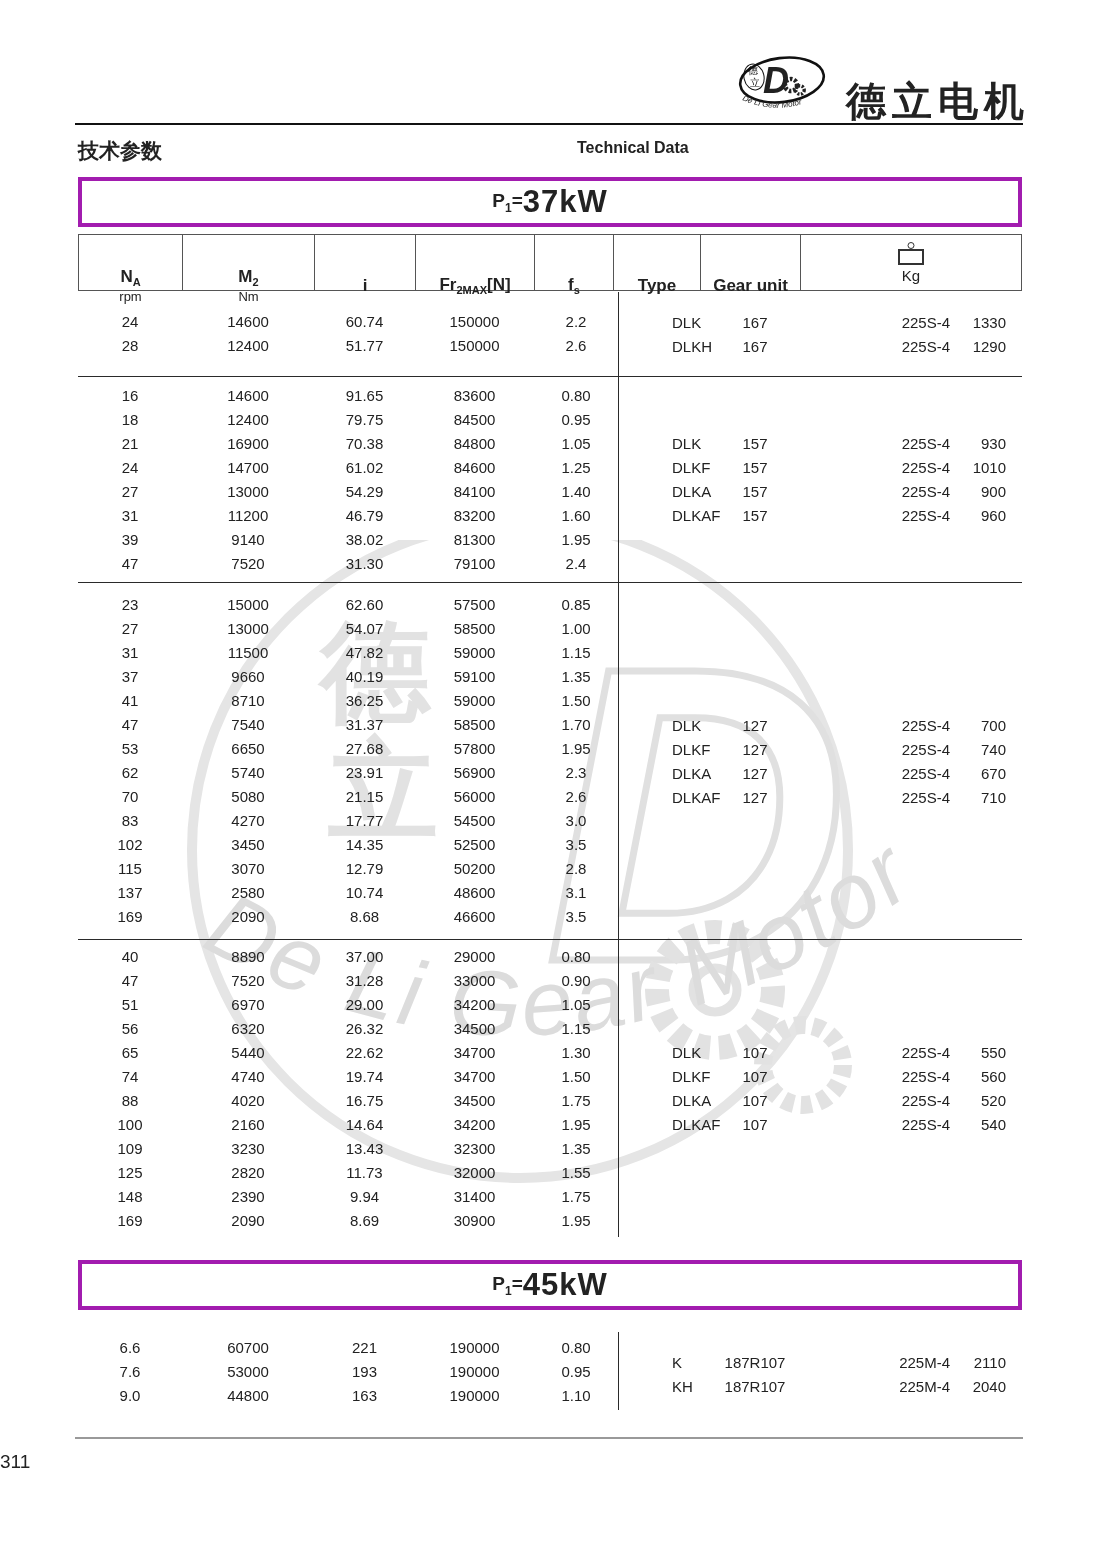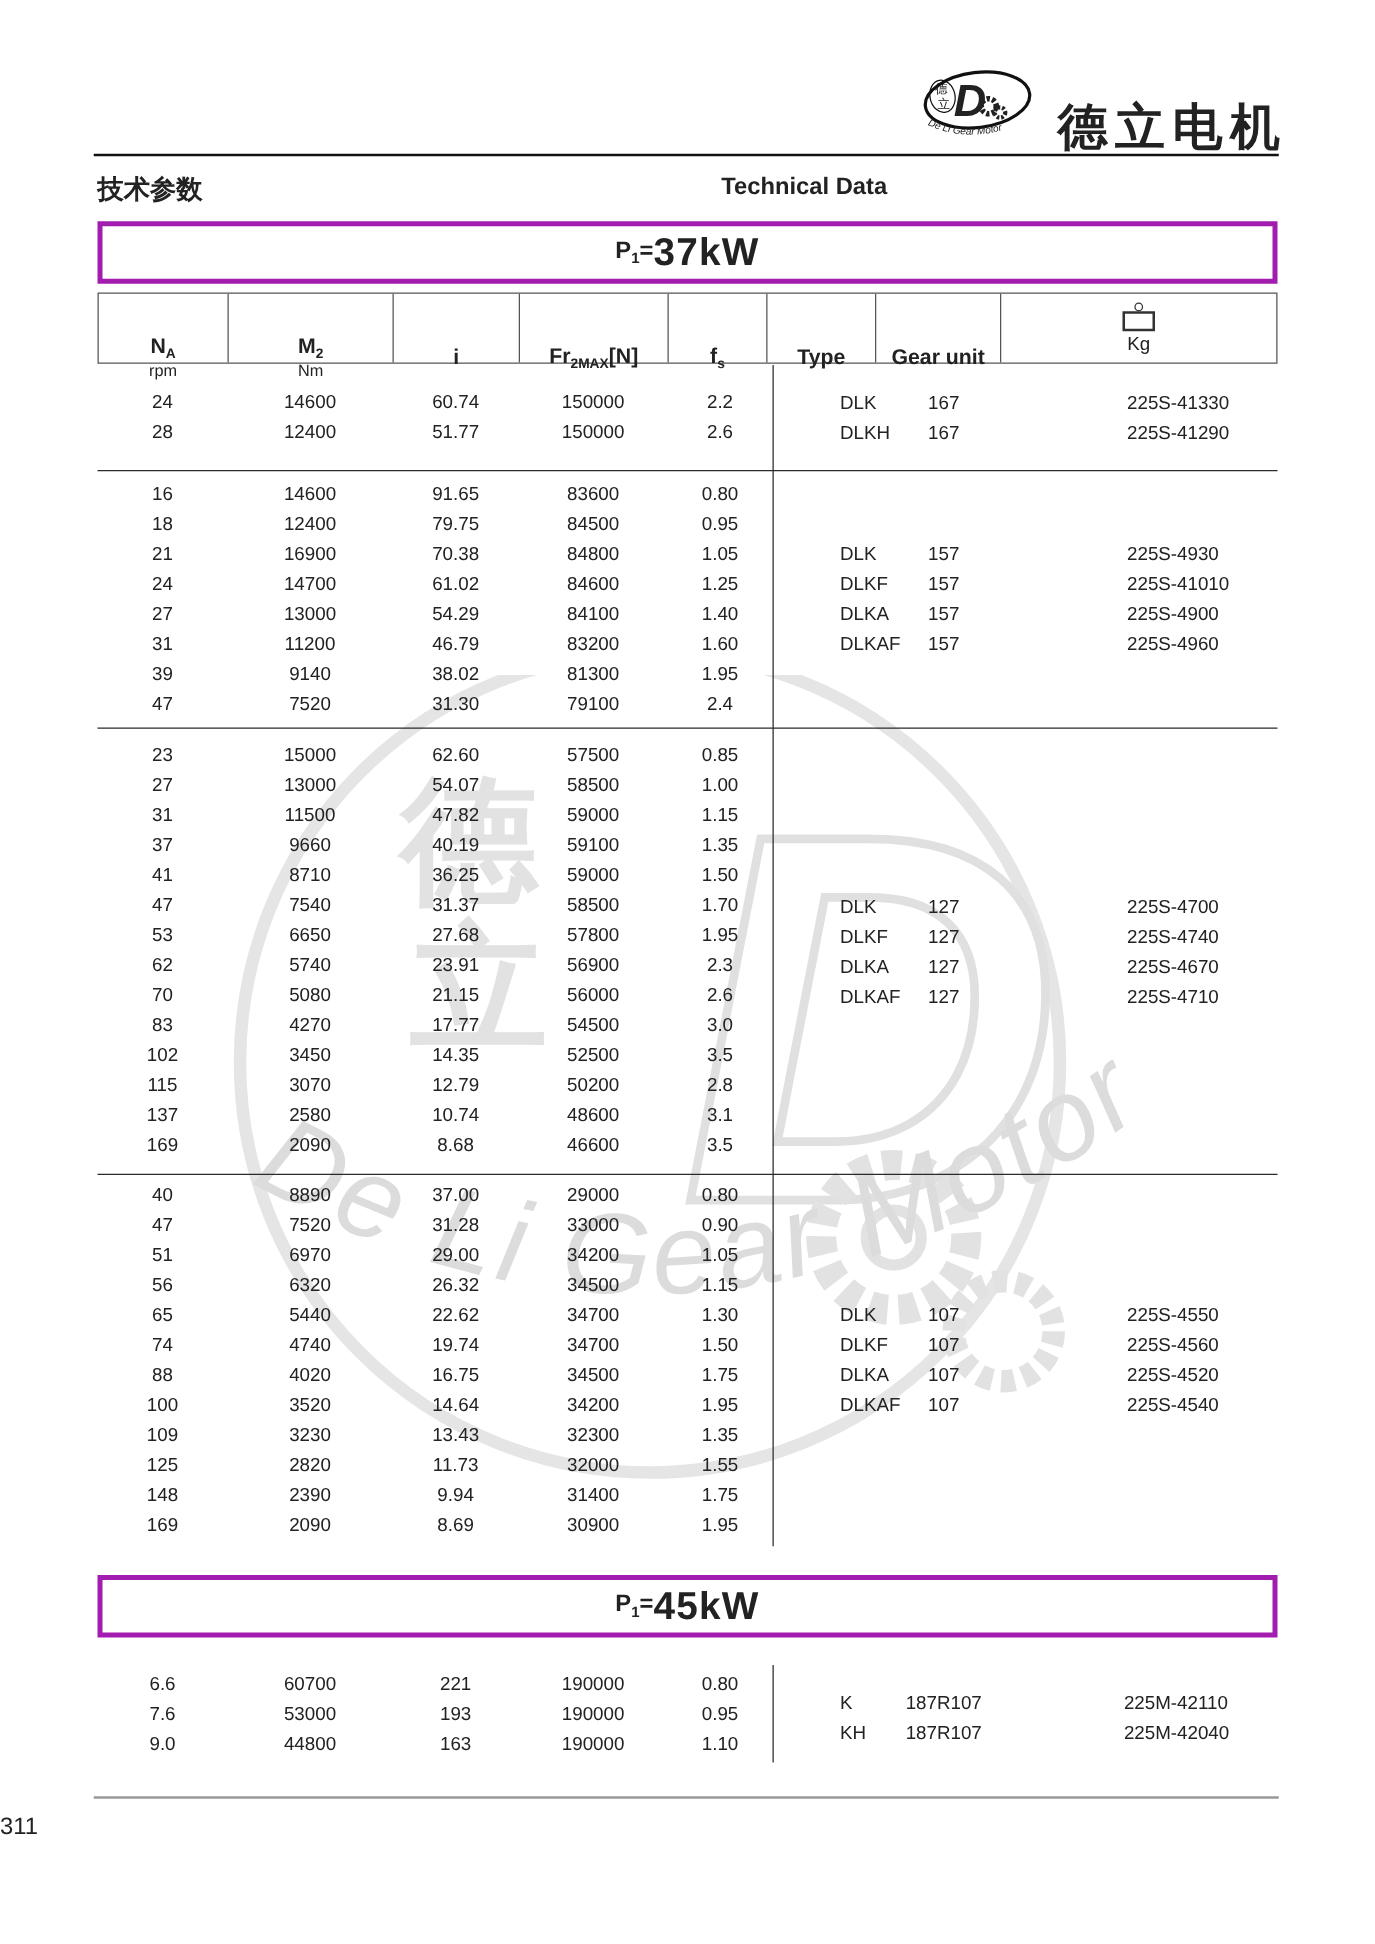--- a/index.html
+++ b/index.html
@@ -11,21 +11,21 @@
   
   #watermark { position:absolute; left:115px; top:540px; width:820px; height:670px; z-index:0; }
 
   
   #emblem { left:734px; top:52px; width:100px; height:74px; }
   #brand  { left:846px; top:74px; font-size:40px; font-weight:bold; letter-spacing:6px;
             font-family:"DejaVu Serif", serif; white-space:nowrap; }
   #top-rule { left:75px; top:123px; width:948px; height:2px; background:#111; }
 
   #sec-cn { left:78px;  top:137px; font-size:21px; font-weight:bold; }
-  #sec-en { left:577px; top:139px; font-size:19px; font-weight:bold; }
+  #sec-en { left:577px; top:139px; font-size:16px; font-weight:bold; }
 
   
   .title-box { left:78px; width:944px; height:50px; border:4px solid #a21caf;
                display:flex; align-items:center; justify-content:center; background:#fff; }
   #title-1 { top:177px; }
   #title-2 { top:1260px; }
   .tp { font-size:19px; font-weight:bold; letter-spacing:0px; }
   .tp sub { font-size:12px; font-weight:bold; }
   .tb { font-size:31px; font-weight:bold; letter-spacing:1px; }
 
@@ -57,21 +57,21 @@
   .left-rows { height:100%; width:540px; display:flex; flex-direction:column; justify-content:center; }
   .lrow { height:24px; display:flex; flex:none; }
   .lc { line-height:24px; font-size:15px; text-align:center; }
   .lc1{width:104px}.lc2{width:132px}.lc3{width:101px}.lc4{width:119px}.lc5{width:84px}
   .right-rows { position:absolute; left:540px; width:404px; }
   .rrow { height:24px; display:flex; }
   .rc { line-height:24px; font-size:15px; }
   .rc1{width:87px; padding-left:54px;}
   .rc2{width:100px; text-align:center;}
   .rc3{width:145px; text-align:right;}
-  .rc4{width:72px; padding-right:16px;}
+  .rc4{width:72px; text-align:right; padding-right:16px;}
 
   
   #footer-rule { left:75px; top:1437px; width:948px; height:2px; background:#999; }
   #page-num { left:0; top:1451px; width:1100px; text-align:left; font-size:19px; }
 
   svg text { font-family:"Liberation Sans", sans-serif; }
 </style>
 </head>
 <body>
 
@@ -442,21 +442,21 @@
           </div>
           <div class="lrow">
             <div class="lc lc1">88</div>
             <div class="lc lc2">4020</div>
             <div class="lc lc3">16.75</div>
             <div class="lc lc4">34500</div>
             <div class="lc lc5">1.75</div>
           </div>
           <div class="lrow">
             <div class="lc lc1">100</div>
-            <div class="lc lc2">3520</div>
+            <div class="lc lc2">2160</div>
             <div class="lc lc3">14.64</div>
             <div class="lc lc4">34200</div>
             <div class="lc lc5">1.95</div>
           </div>
           <div class="lrow">
             <div class="lc lc1">109</div>
             <div class="lc lc2">3230</div>
             <div class="lc lc3">13.43</div>
             <div class="lc lc4">32300</div>
             <div class="lc lc5">1.35</div>

